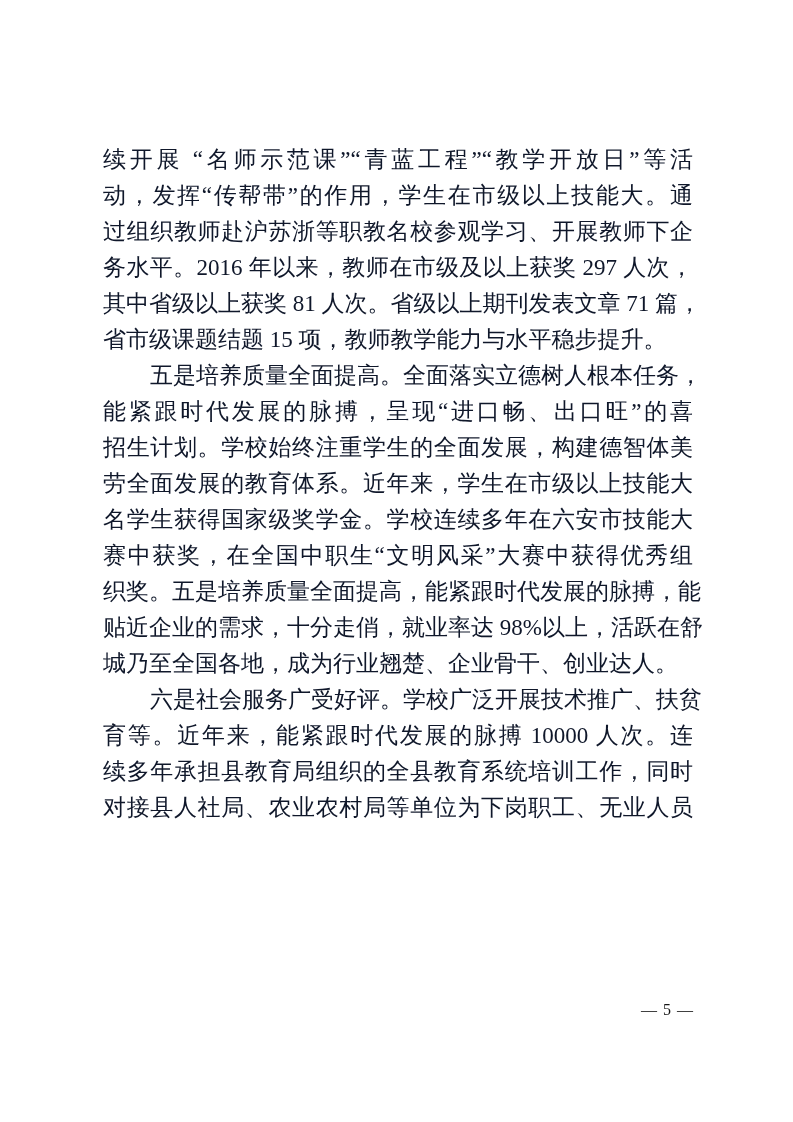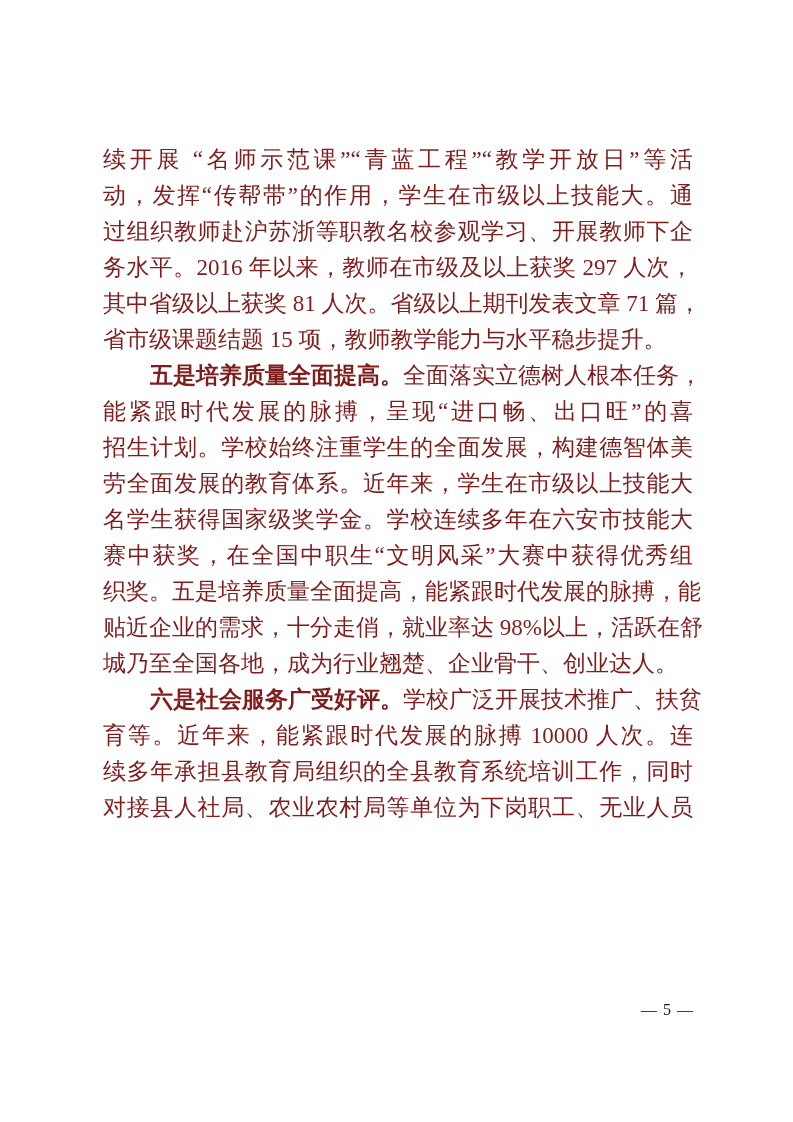--- a/index.html
+++ b/index.html
@@ -16,37 +16,37 @@
     font-family: "Liberation Serif", "DejaVu Serif", serif;
     color: #1f1f1f;
   }
   .text-block {
     position: absolute;
     left: 103px;
     top: 142px;
     width: 590px;
     font-size: 23px;
     line-height: 36px;
-    color: #7f1d1d;
+    color: #0f172a;
   }
   .line {
     width: 100%;
     height: 36px;
     white-space: nowrap;
     text-align: justify;
     text-align-last: justify;
   }
   .line.end {
     text-align-last: left;
   }
   .line.indent {
     text-indent: 47px;
   }
   .seg.bold {
-    font-weight: 700;
+    font-weight: 400;
   }
   .page-number {
     position: absolute;
     top: 1001px;
     right: 99px;
     font-size: 16px;
     letter-spacing: 1px;
     color: #161616;
     font-family: "Liberation Serif", "DejaVu Serif", serif;
   }

